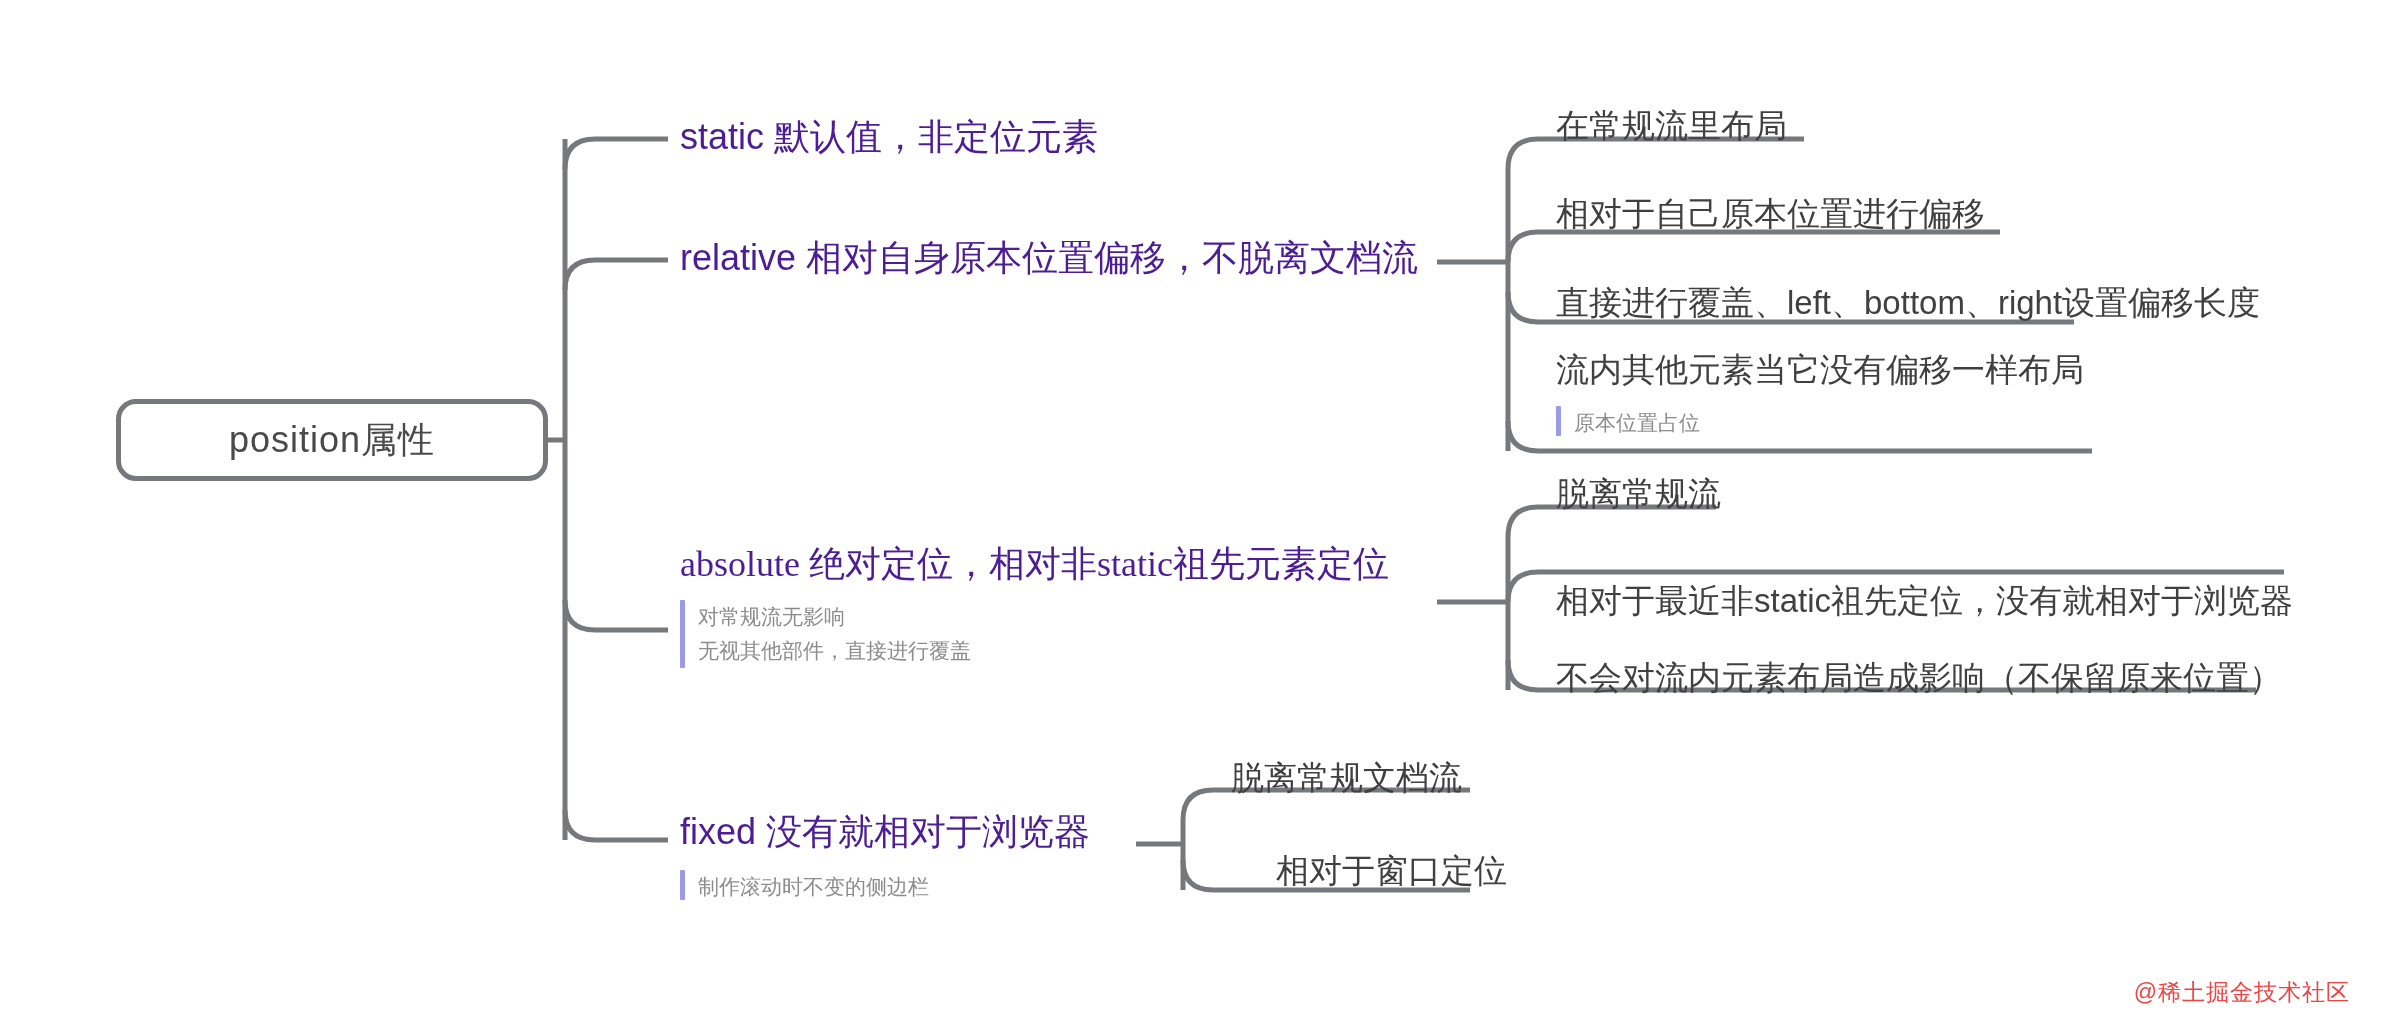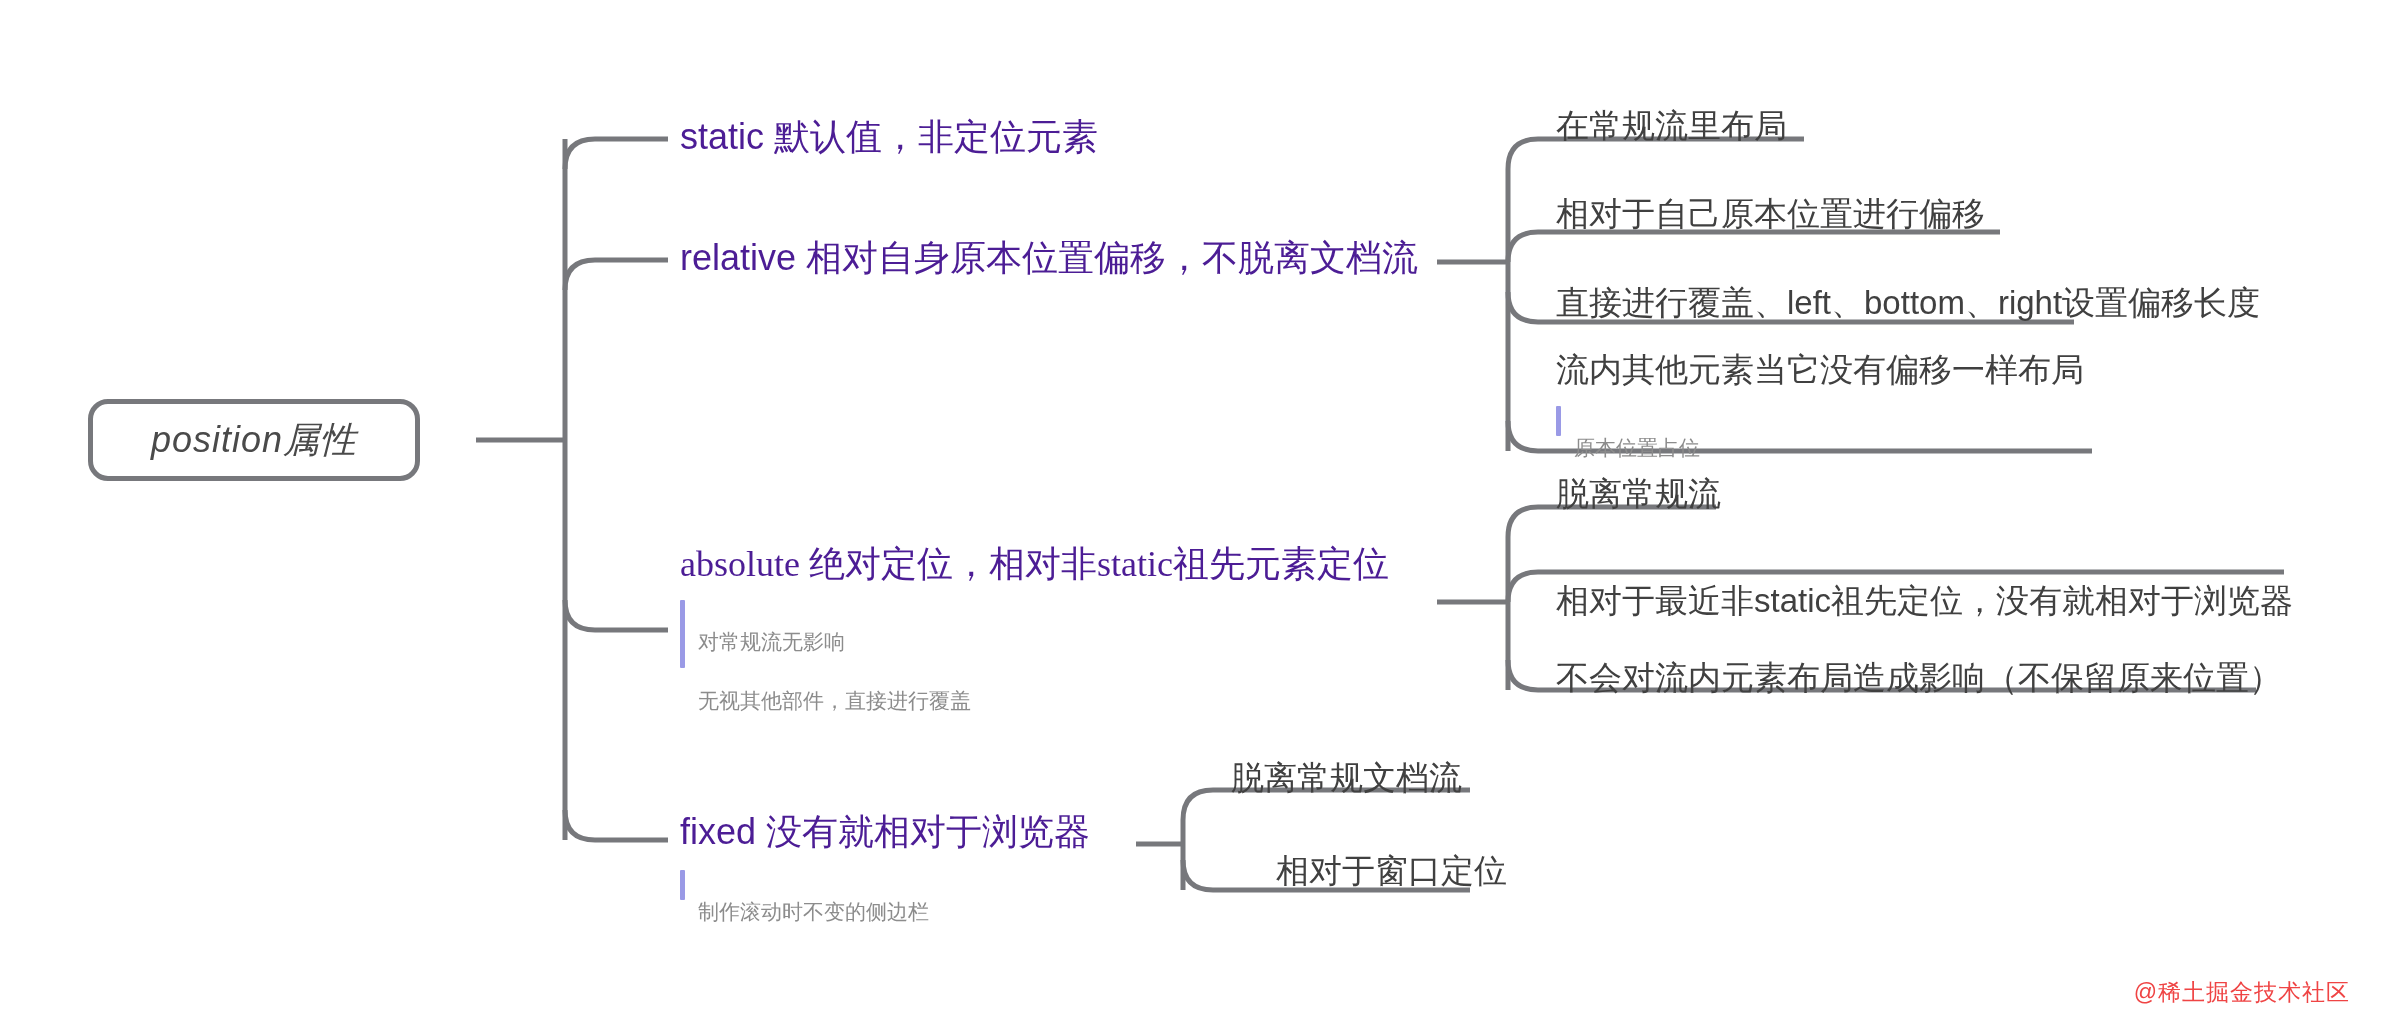--- a/index.html
+++ b/index.html
@@ -16,27 +16,27 @@
 
   #canvas { position: absolute; inset: 0; }
 
   
   #wires { position: absolute; left: 0; top: 0; width: 2384px; height: 1024px; }
   #wires path, #wires line { fill: none; stroke: #77787c; stroke-width: 5; stroke-linecap: butt; }
 
   
   .root-node {
     position: absolute;
-    left: 88px; top: 399px;
-    width: 332px; height: 82px;
+    left: 116px; top: 399px;
+    width: 432px; height: 82px;
     box-sizing: border-box;
     border: 5px solid #77787c;
     border-radius: 20px;
     background: #fff;
-    display: flex; align-items: center; justify-content: center; font-style: italic;
+    display: flex; align-items: center; justify-content: center;
   }
   .root-label {
     font-size: 36px;
     color: #4a4a4a;
     letter-spacing: 1px;
     white-space: nowrap;
   }
 
   
   .branch-label {
@@ -69,21 +69,20 @@
     border-radius: 1px;
     margin-right: 13px;
     flex: 0 0 auto;
   }
   .note-lines { display: flex; flex-direction: column; justify-content: center; }
   .note-text {
     font-size: 21px;
     color: #8c8c8c;
     line-height: 34px;
     white-space: nowrap;
-    margin-top: 25px;
   }
 
   
   .watermark {
     position: absolute;
     right: 34px; bottom: 16px;
     font-size: 23px;
     color: #ef4444;
     white-space: nowrap;
     letter-spacing: 1px;

